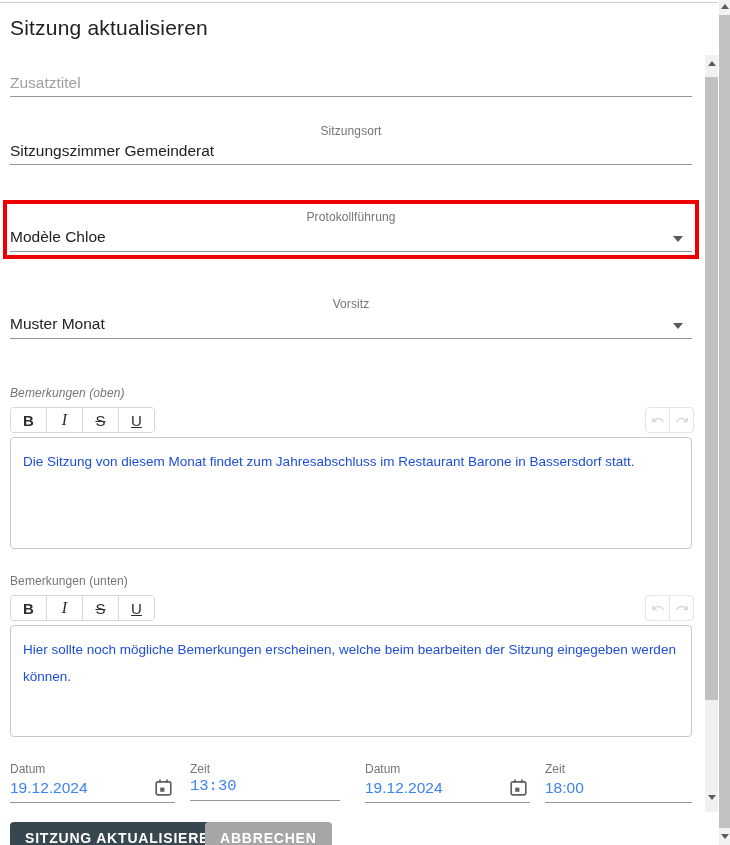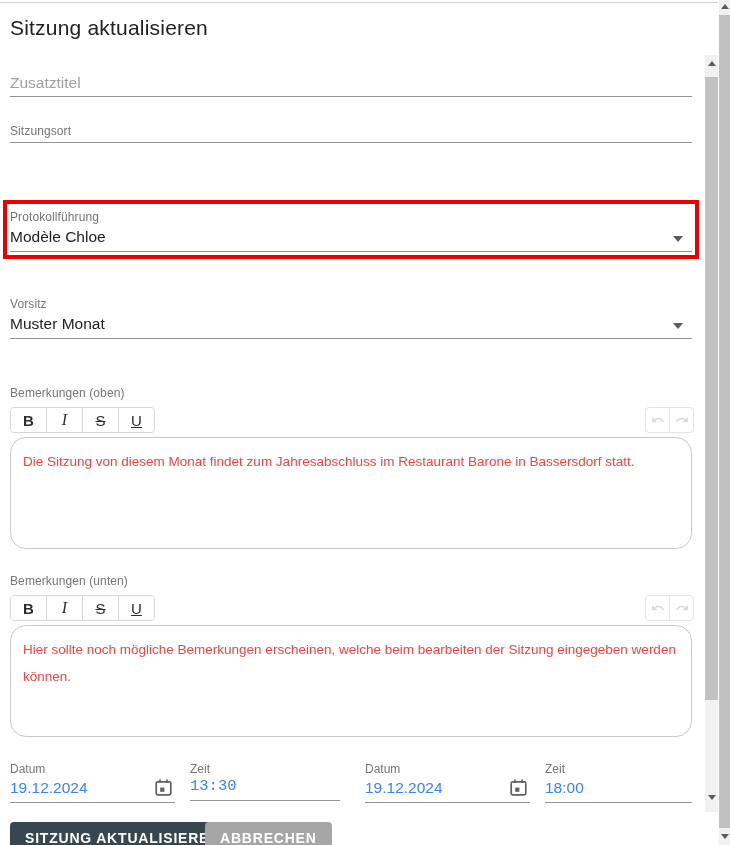--- a/index.html
+++ b/index.html
@@ -8,21 +8,21 @@
     --cancel-bg:#a6a6a6;
   }
   html,body{margin:0;padding:0;background:#fff;}
   .page{
     position:relative;width:730px;height:845px;overflow:hidden;background:#fff;
     font-family:"Liberation Sans",sans-serif;color:#212121;padding-left:8px;
   }
   .abs{position:absolute;}
   .top-hairline{left:0;top:2px;width:718px;height:1px;background:#cfcfcf;}
   .title{left:10px;top:16px;font-size:21px;font-weight:500;color:#212121;letter-spacing:.2px;}
-  .field-label{font-size:12px;color:#757575;letter-spacing:.1px;}
+  .field-label{font-size:12px;color:#757575;letter-spacing:.1px;text-align:center;}
   .field-value{font-size:15.5px;color:#212121;}
   .placeholder{font-size:15.5px;color:#9e9e9e;}
   .underline{height:1px;background:#949494;}
   .select-caret{
     width:0;height:0;border-left:5px solid transparent;border-right:5px solid transparent;
     border-top:6px solid #5a5a5a;
   }
   .highlight-box{
     left:3px;top:200px;width:688px;height:51px;
     border:4px solid var(--highlight);background:transparent;pointer-events:none;
@@ -37,22 +37,22 @@
   .glyph-bold{font-weight:700;}
   .glyph-italic{font-family:"Liberation Serif",serif;font-style:italic;font-size:16px;}
   .glyph-strike{text-decoration:line-through;}
   .glyph-under{text-decoration:underline;}
   .history-group{display:flex;height:24px;border:1px solid #e4e4e4;border-radius:4px;background:#fff;overflow:hidden;}
   .history-btn{width:23px;display:flex;align-items:center;justify-content:center;border-right:1px solid #e4e4e4;}
   .history-btn:last-child{border-right:none;}
   .history-btn svg{fill:#d9d9d9;}
   
   .editor-box{
-    width:656px;height:90px;border:1px solid #c9c9c9;border-radius:16px;background:#fff;
-    padding:10px 12px;font-size:13.5px;color:#ef4444;line-height:27px;
+    width:656px;height:90px;border:1px solid #c9c9c9;border-radius:4px;background:#fff;
+    padding:10px 12px;font-size:13.5px;color:#1d4ed8;line-height:27px;
   }
   
   .cal-icon svg{stroke:#616161;}
   .dt-label{font-size:12px;color:#757575;}
   .dt-value{font-size:15.5px;color:#3b82f6;}
   
   .btn{
     display:flex;align-items:center;justify-content:center;height:32px;border:none;border-radius:4px;
     color:#fff;font-size:14px;font-weight:700;letter-spacing:.8px;cursor:pointer;
     font-family:"Liberation Sans",sans-serif;
@@ -74,39 +74,40 @@
 
   <div class="abs title">Sitzung aktualisieren</div>
 
   <div class="abs" style="left:10px;top:74px;width:682px;">
     <span class="placeholder">Zusatztitel</span>
     <div class="underline" style="margin-top:4px;"></div>
   </div>
 
   <div class="abs" style="left:10px;top:124px;width:682px;">
     <div class="field-label">Sitzungsort</div>
+    <div class="field-value" style="margin-top:4px;">Sitzungszimmer Gemeinderat</div>
     <div class="underline" style="margin-top:4px;"></div>
   </div>
 
   <div class="abs highlight-box"></div>
   <div class="abs" style="left:10px;top:210px;width:682px;">
     <div class="field-label">Protokollführung</div>
     <div class="field-value" style="margin-top:4px;">Modèle Chloe</div>
     <div class="abs select-caret" style="left:663px;top:26px;"></div>
     <div class="underline" style="margin-top:5px;"></div>
   </div>
 
   <div class="abs" style="left:10px;top:297px;width:682px;">
     <div class="field-label">Vorsitz</div>
     <div class="field-value" style="margin-top:4px;">Muster Monat</div>
     <div class="abs select-caret" style="left:663px;top:26px;"></div>
     <div class="underline" style="margin-top:5px;"></div>
   </div>
 
-  <div class="abs field-label" style="left:10px;top:386px;">Bemerkungen (oben)</div>
+  <div class="abs field-label" style="left:10px;top:386px;font-style:italic;">Bemerkungen (oben)</div>
 
   <div class="abs fmt-group" style="left:10px;top:407px;">
     <div class="fmt-btn glyph-bold">B</div>
     <div class="fmt-btn glyph-italic">I</div>
     <div class="fmt-btn glyph-strike">S</div>
     <div class="fmt-btn glyph-under">U</div>
   </div>
 
   <div class="abs history-group" style="left:645px;top:407px;">
     <div class="history-btn">

